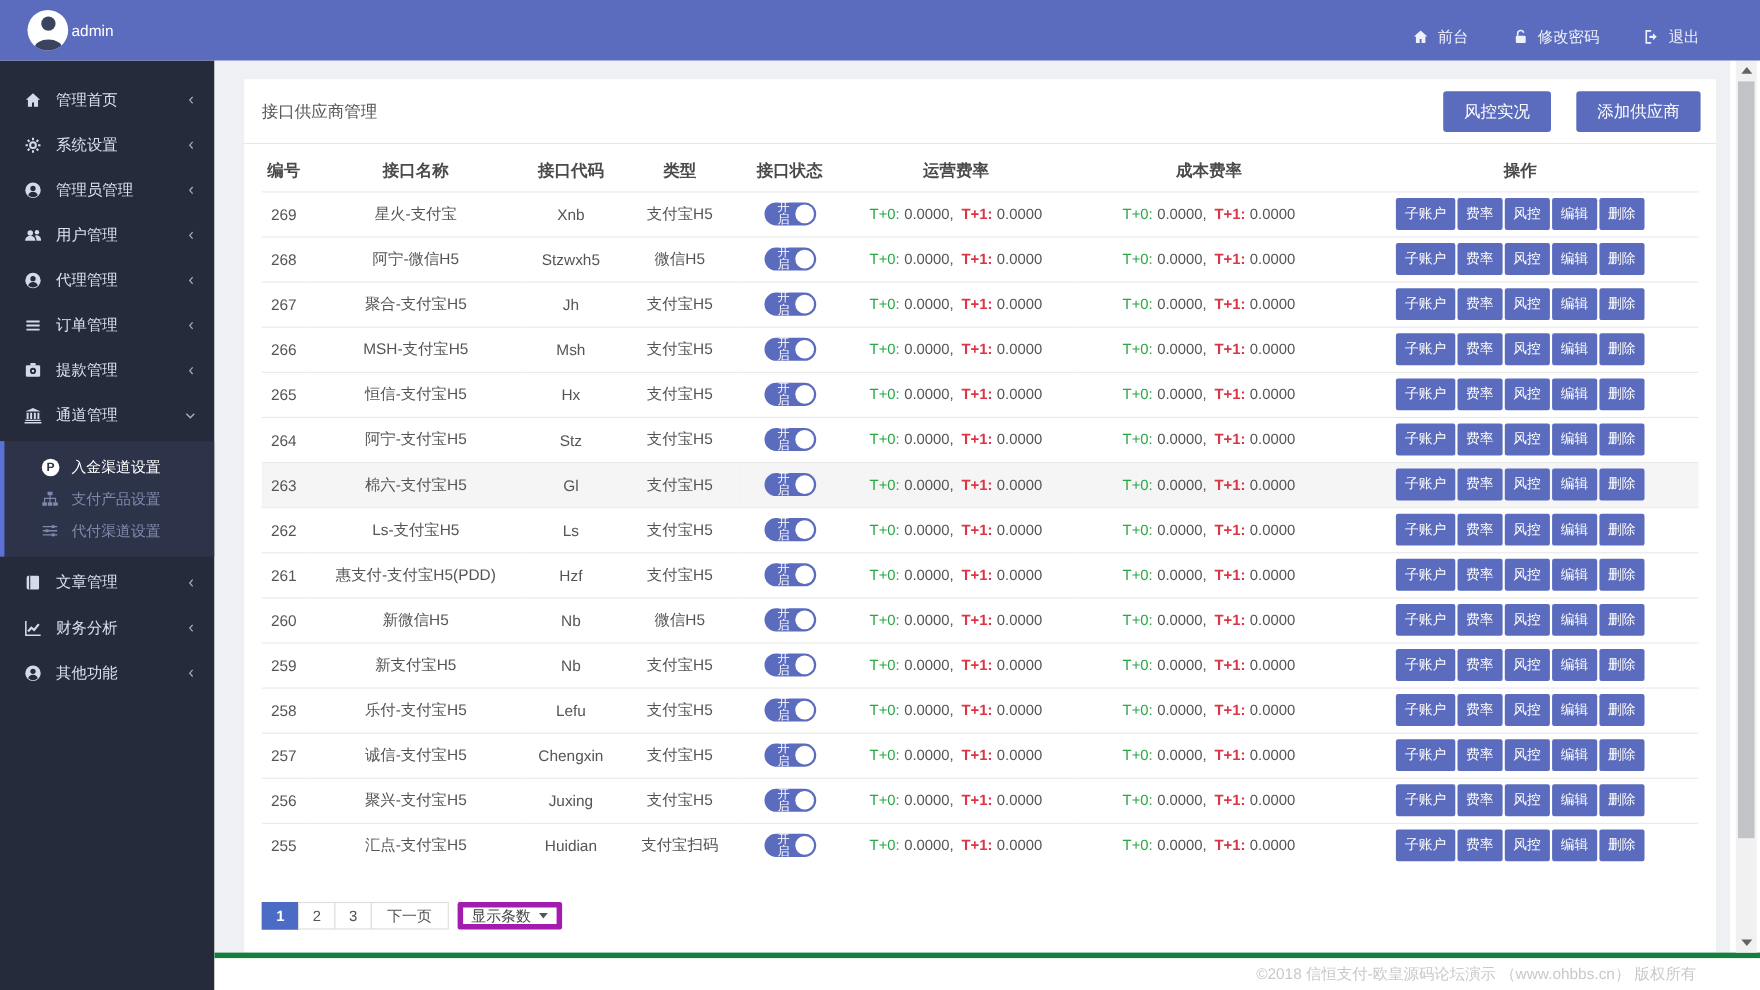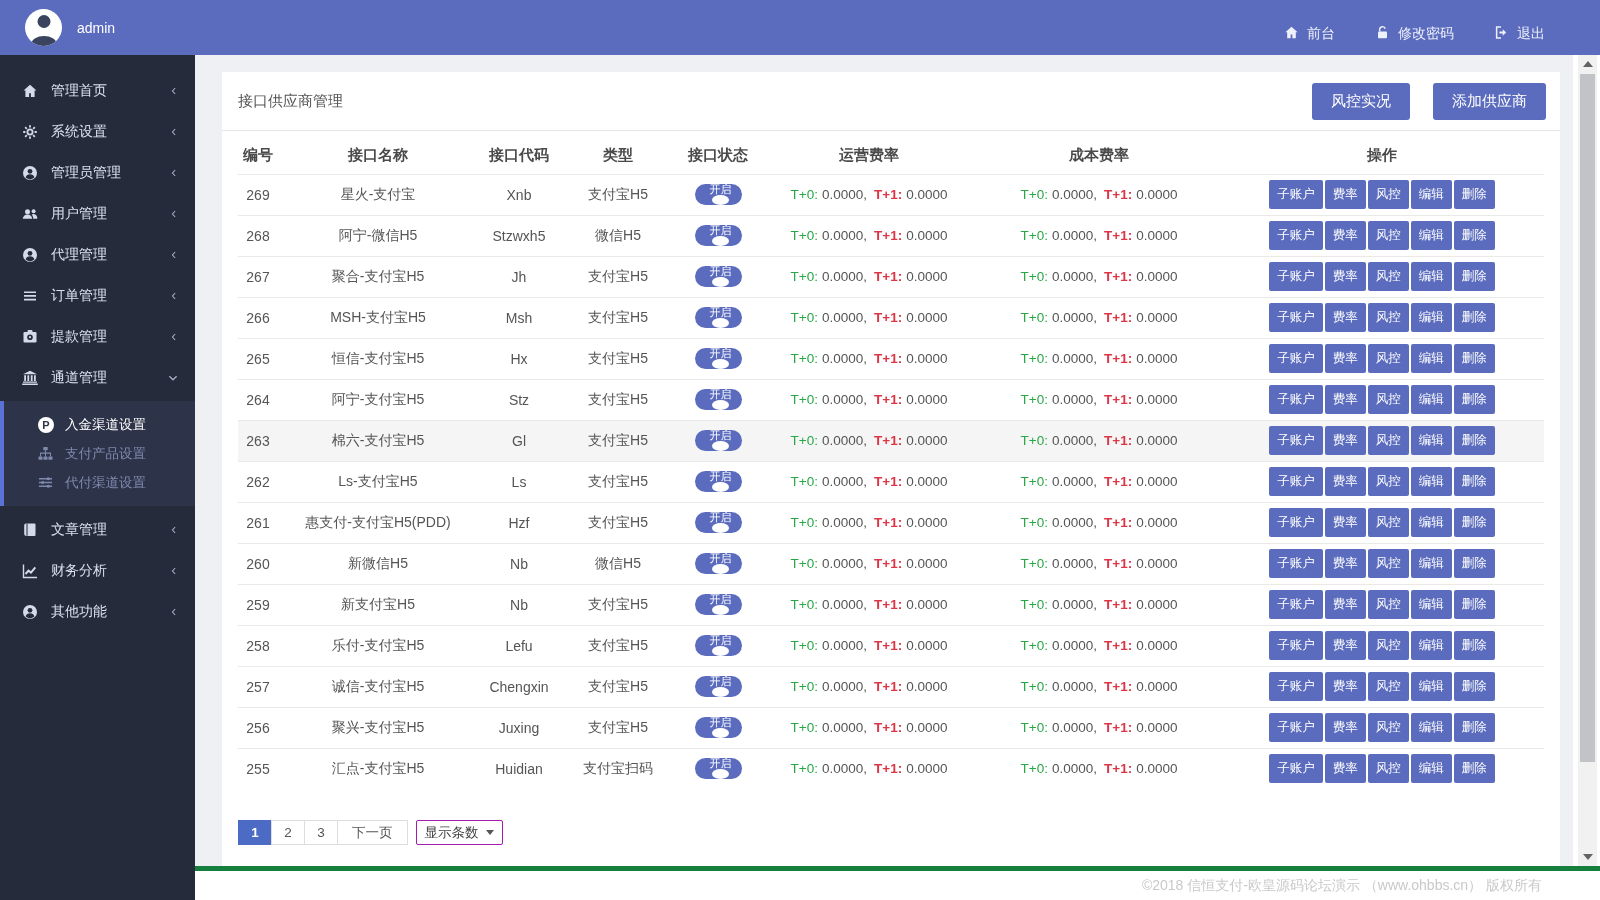--- a/index.html
+++ b/index.html
@@ -2,27 +2,27 @@
 <html><head>
 <meta charset="utf-8">
 <style>
   * { margin:0; padding:0; box-sizing:border-box; }
   html,body { width:1600px; height:900px; overflow:hidden; }
   body { font-family:"Liberation Sans","DejaVu Sans",sans-serif; background:#fff; position:relative; }
 
   
   .topbar { position:absolute; top:0; left:0; width:1600px; height:55px; background:#5b6cbe;
             display:flex; align-items:center; justify-content:space-between; padding:0 55px 0 25px; z-index:5; }
-  .brand { display:flex; align-items:center; gap:15px;justify-content:center; }
+  .brand { display:flex; align-items:center; gap:3px;justify-content:center; }
   .avatar { width:37px; height:37px; border-radius:50%; background:#fff; position:relative; overflow:hidden; }
   .avatar .head { position:absolute; top:6px; left:50%; transform:translateX(-50%); width:13px; height:13px; border-radius:50%; background:#3a445f; }
   .avatar .body { position:absolute; bottom:-5px; left:50%; transform:translateX(-50%); width:25px; height:15px; border-radius:50% 50% 0 0; background:#3a445f; }
   .admin-name { color:#fff; font-size:14px; }
   .top-links { display:flex; gap:40px; }
-  .top-link { display:flex; gap:8px; color:#eef0fb; font-size:14px; cursor:pointer;margin-top:12px; }
+  .top-link { display:flex; align-items:center; gap:8px; color:#eef0fb; font-size:14px; cursor:pointer;margin-top:12px; }
   .top-link svg { display:block; }
 
   
   .sidebar { position:absolute; top:55px; left:0; width:195px; height:845px; background:#252b3b; padding-top:15px; }
   .side-item { height:41px; display:flex; align-items:center; padding:0 16px 0 22px; color:#dce1ee; font-size:14px; cursor:pointer;font-family:Liberation Mono, monospace; }
   .s-icon { width:18px; margin-right:11px; display:flex; align-items:center; color:#d5daea; }
   .s-label { flex:1; }
   .s-chev { display:flex; color:#a7aec4; }
   .submenu { background:#2d3449; border-left:4px solid #5b71d6; padding:9px 0; margin:3px 0; }
   .sub-item { height:29px; display:flex; align-items:center; gap:10px; padding-left:34px; font-size:13.5px; color:#7e89ac; cursor:pointer; }
@@ -40,41 +40,41 @@
                  padding:9px 19px; cursor:pointer; font-family:inherit; }
   .btn-risk { margin-right:23px; }
 
   
   table { border-collapse:collapse; table-layout:fixed; width:1306px; margin:6px 15px 0 16px; }
   thead th { height:37px; font-size:15px; font-weight:bold; color:#4a4a4a; text-align:center; }
   tbody td { height:41px; border-top:1px solid #e9e9e9; text-align:center; font-size:14px; color:#555; }
   tbody tr.row-highlight { background:#f5f5f5; }
 
   .toggle { width:47px; height:21px; background:#5b6cbe; border-radius:11px; display:inline-flex;
-            align-items:center; justify-content:space-between; padding:0 2px 0 7px; cursor:pointer; vertical-align:middle;flex-direction:column; }
+            align-items:center; justify-content:space-between; padding:0 2px 0 7px; cursor:pointer; vertical-align:middle; }
   .toggle-label { color:#fff; font-size:11px; line-height:1; }
   .toggle-knob { width:17px; height:17px; border-radius:50%; background:#fff; }
 
   .rate-cell { font-size:13.5px; }
   .t0 { color:#28a745; margin-right:4px; }
   .t1 { color:#dc3545; margin:0 4px 0 7px;font-weight:bold; }
   .num { color:#555; }
 
   .actions { display:inline-flex; gap:2px; }
   .act-btn { background:#5b6cbe; color:#fff; border:none; border-radius:2px; font-size:12.5px;
              padding:6px 8px; cursor:pointer; font-family:inherit; white-space:nowrap; }
 
   
   .pagination { display:flex; align-items:center; margin:31px 15px 0 16px; }
   .page-btn { min-width:34px; height:25px; background:#fff; border:1px solid #ddd; color:#555; font-size:13.5px;
               cursor:pointer; font-family:inherit; margin-left:-1px; }
   .page-btn:first-child { margin-left:0; }
   .page-btn.active { background:#4b6bc5; border-color:#4b6bc5; color:#fff; font-weight:bold; }
   .page-btn.next { padding:0 14px; }
-  .page-size { margin-left:8px; height:25px; border:1px solid #a21caf; border-radius:2px; background:#fff;
+  .page-size { margin-left:8px; height:25px; border:5px solid #a21caf; border-radius:2px; background:#fff;
                display:flex; align-items:center; gap:7px; padding:0 8px; font-size:13.5px; color:#444; cursor:pointer; }
   .caret { width:0; height:0; border-left:4px solid transparent; border-right:4px solid transparent; border-top:5px solid #555; }
 
   
   .footer { position:absolute; left:195px; top:866px; width:1405px; height:34px; background:#fff;
             border-top:5px solid #15803d; display:flex; align-items:center; justify-content:flex-end;
             padding-right:58px; color:#c9c9c9; font-size:14px; }
 
   
   .scrollbar { position:absolute; right:3px; top:55px; width:19px; height:811px; background:#f1f1f2; }

